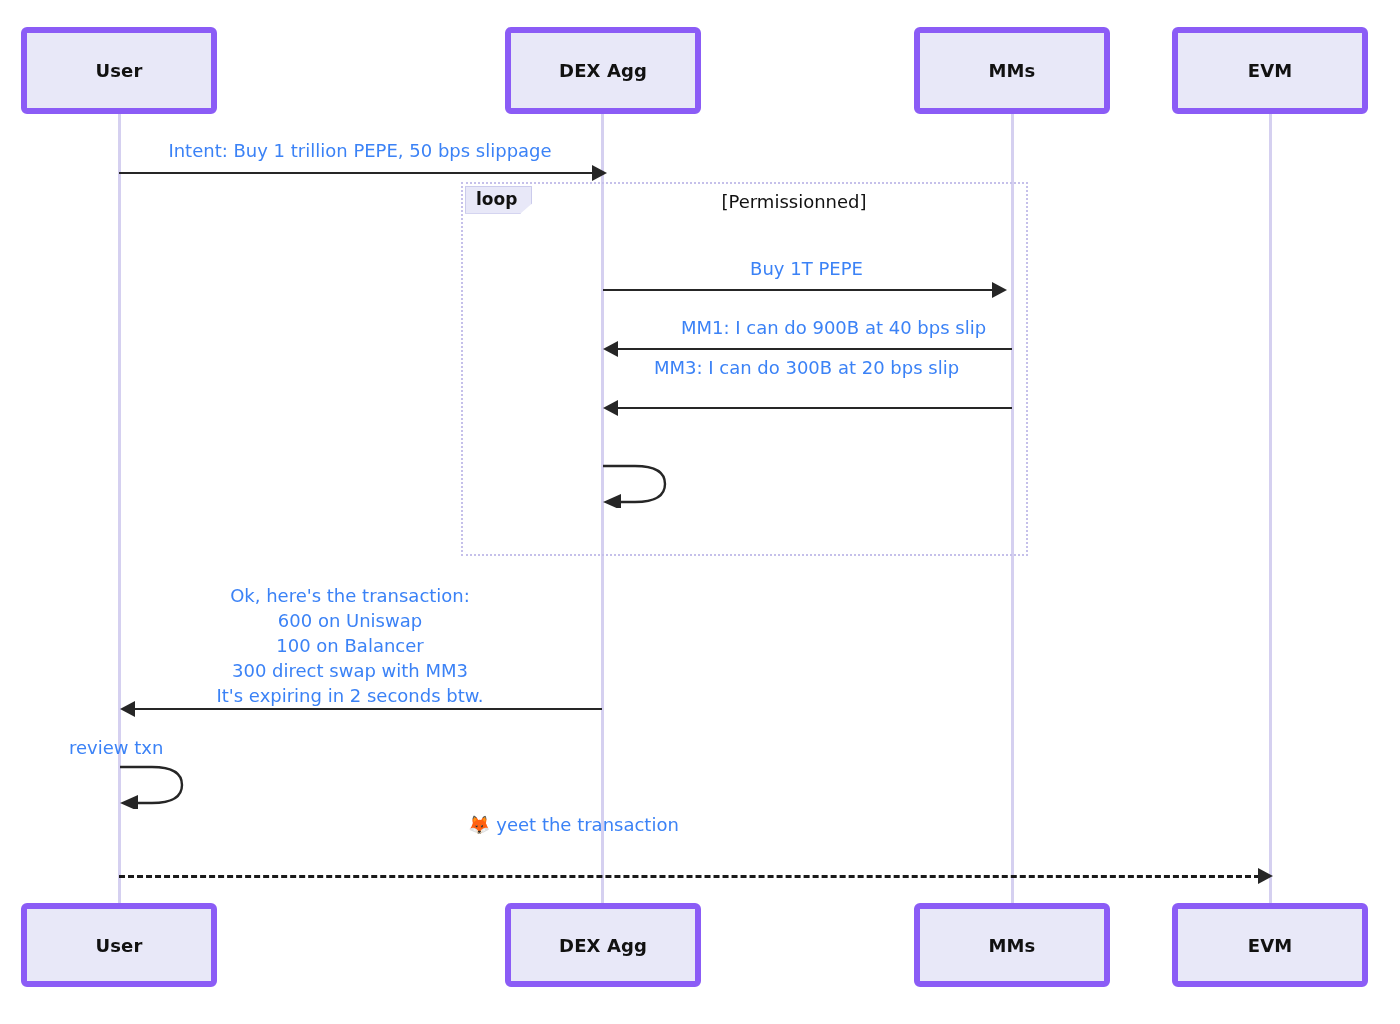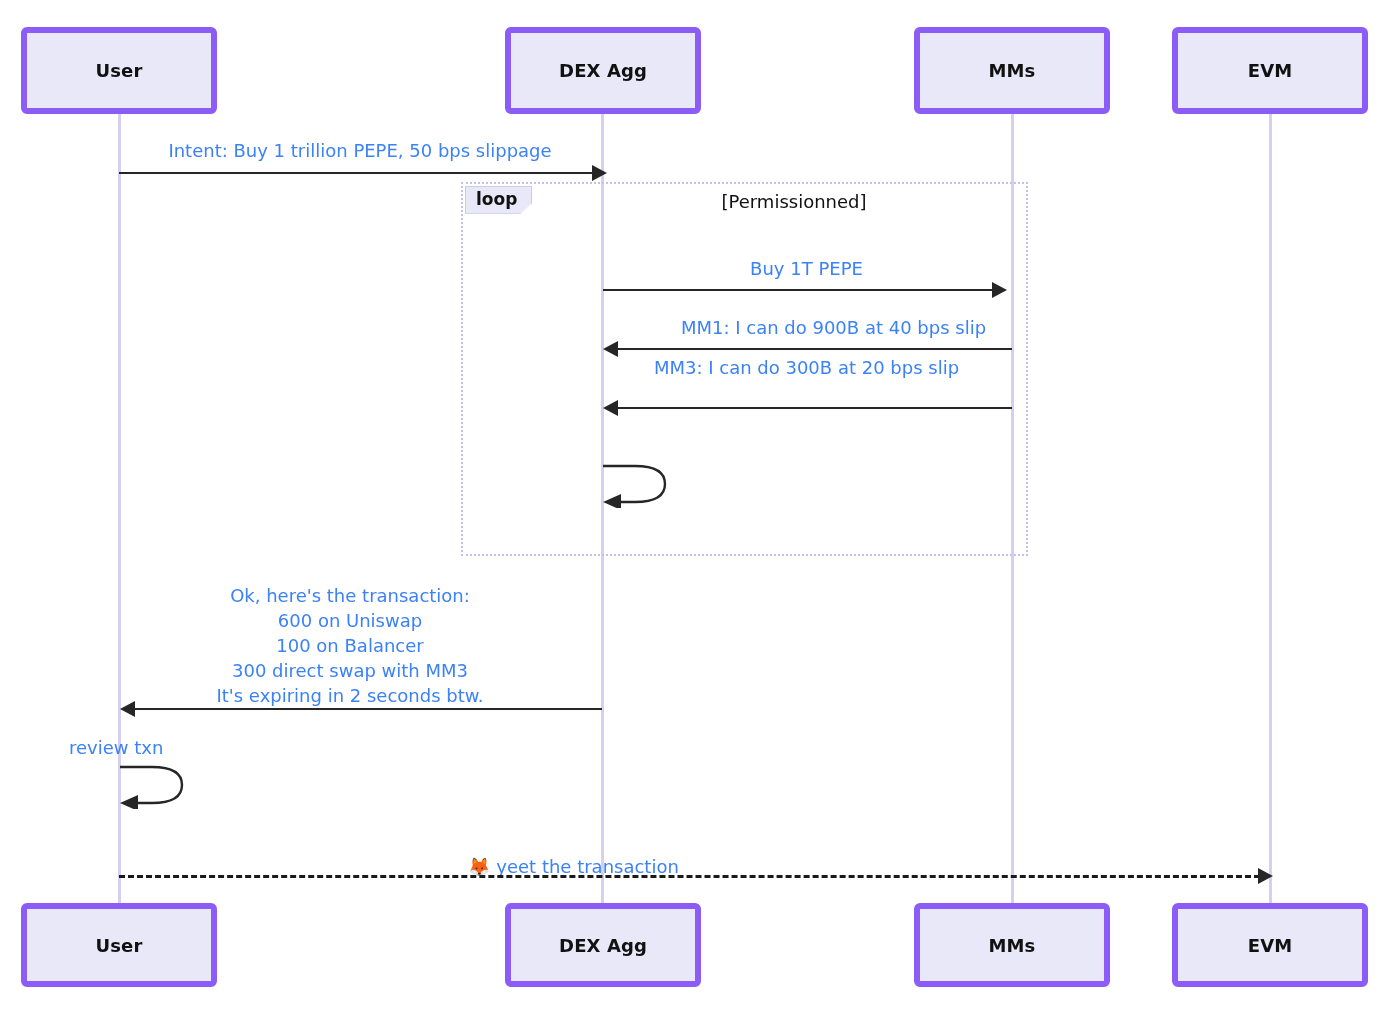--- a/index.html
+++ b/index.html
@@ -163,21 +163,21 @@
 It's expiring in 2 seconds btw.</div>
   <div class="msg-line" style="left:135px; top:708px; width:467px;"></div>
   <div class="arrowhead left" style="left:120px; top:701px;"></div>
 
   <div class="msg-label left-align" style="left:52px; top:735px;margin-left:17px;">review txn</div>
   <svg class="selfloop" style="left:112px; top:759px;" width="90" height="50" viewBox="0 0 90 50">
     <path d="M 8 8 L 40 8 Q 70 8 70 26 Q 70 44 40 44 L 24 44" fill="none" stroke="#262626" stroke-width="2.4"></path>
     <polygon points="26,36 8,44 26,52" fill="#262626"></polygon>
   </svg>
 
-  <div class="msg-label" style="left:118px; top:854px; width:911px;">🦊 yeet the transaction</div>
+  <div class="msg-label" style="left:118px; top:812px; width:911px;">🦊 yeet the transaction</div>
   <div class="msg-line dashed" style="left:119px; top:875px; width:1141px;"></div>
   <div class="arrowhead right" style="left:1258px; top:868px;"></div>
 
   <div class="actor-box" style="left:21px; top:903px; width:196px; height:84px;">
     <span>User</span>
   </div>
   <div class="actor-box" style="left:505px; top:903px; width:196px; height:84px;">
     <span>DEX Agg</span>
   </div>
   <div class="actor-box" style="left:914px; top:903px; width:196px; height:84px;">

